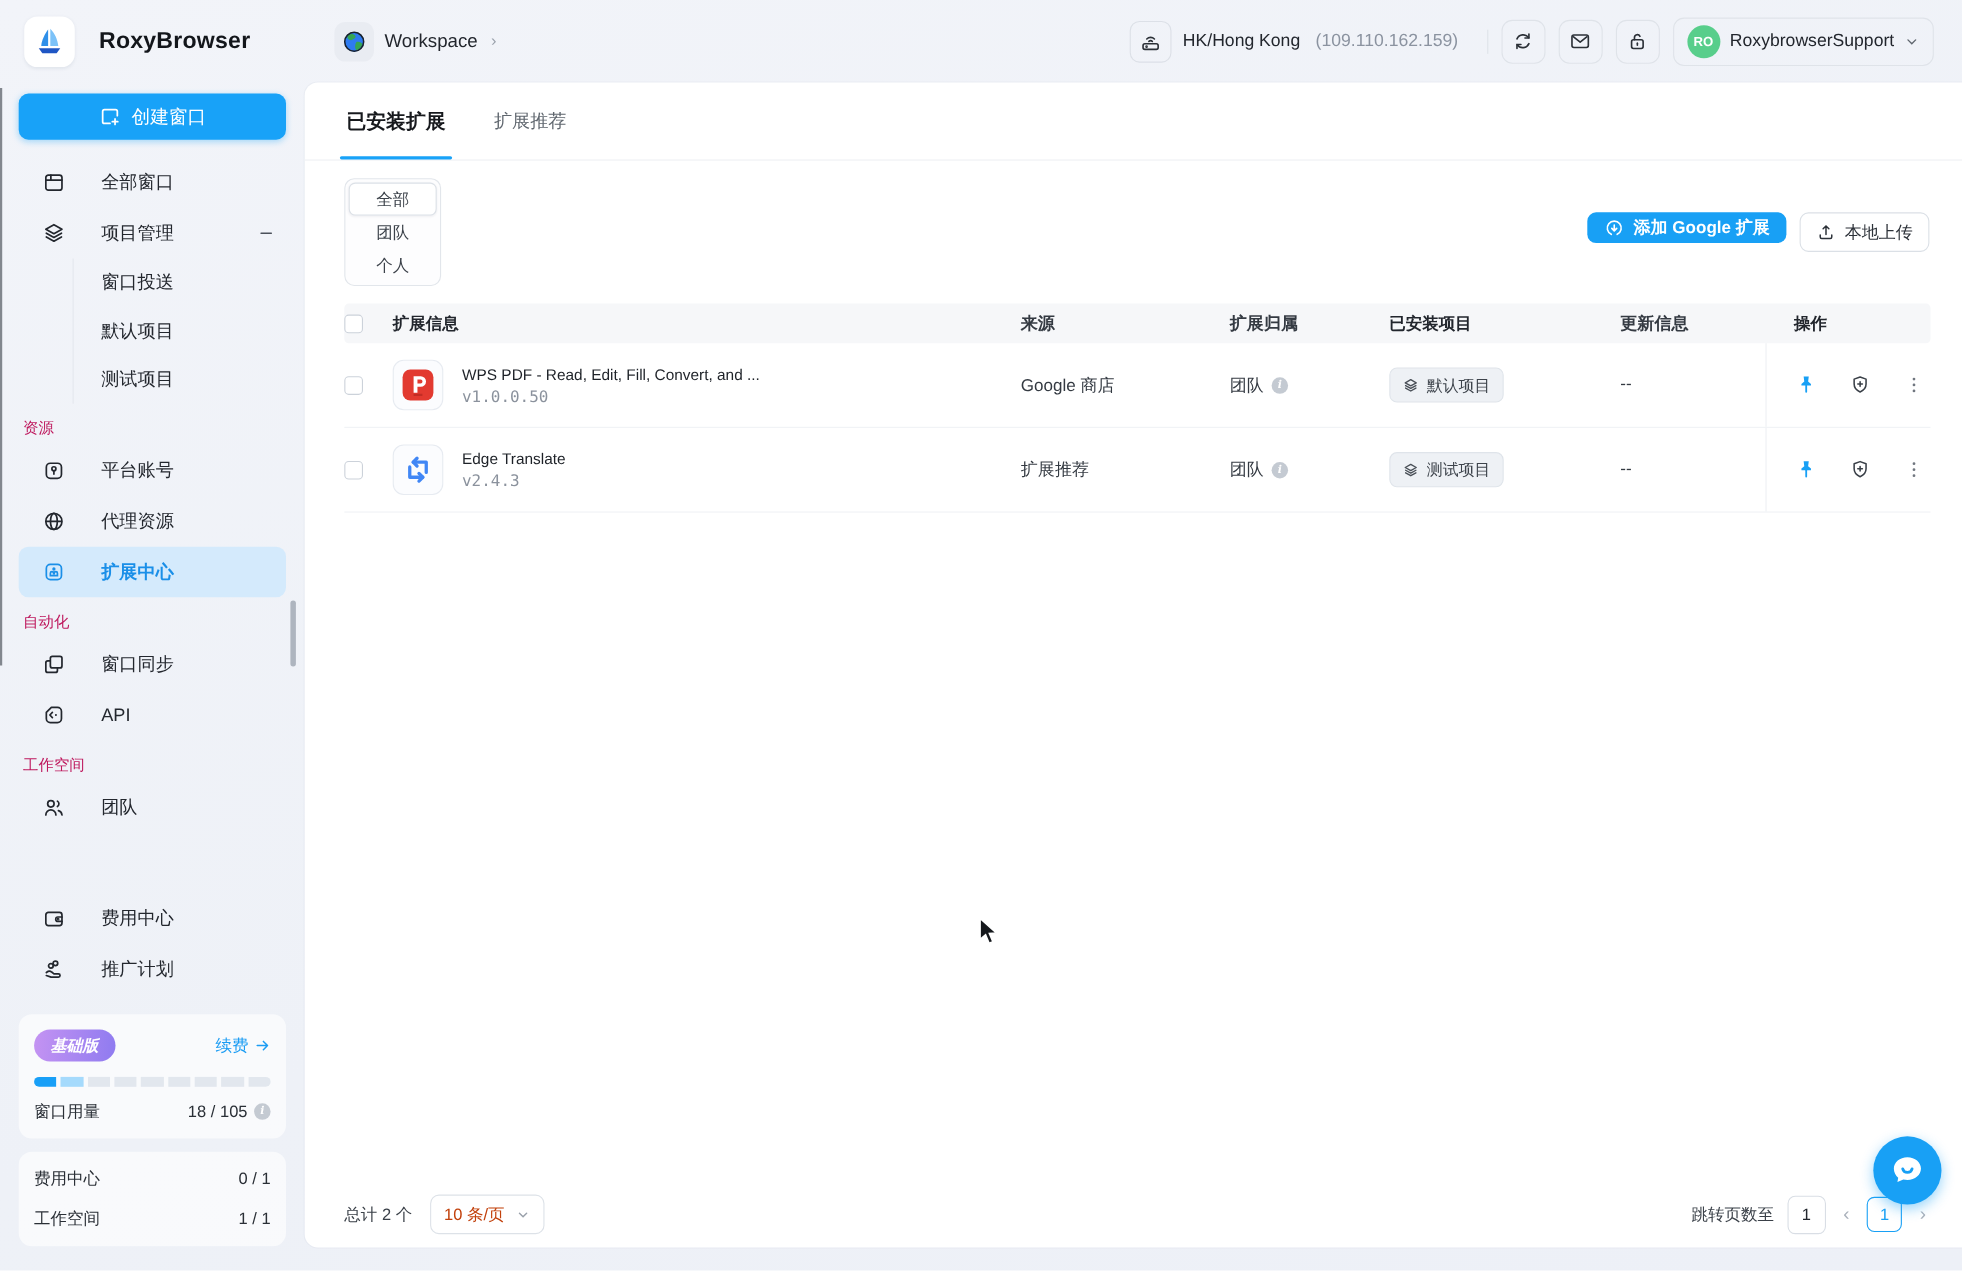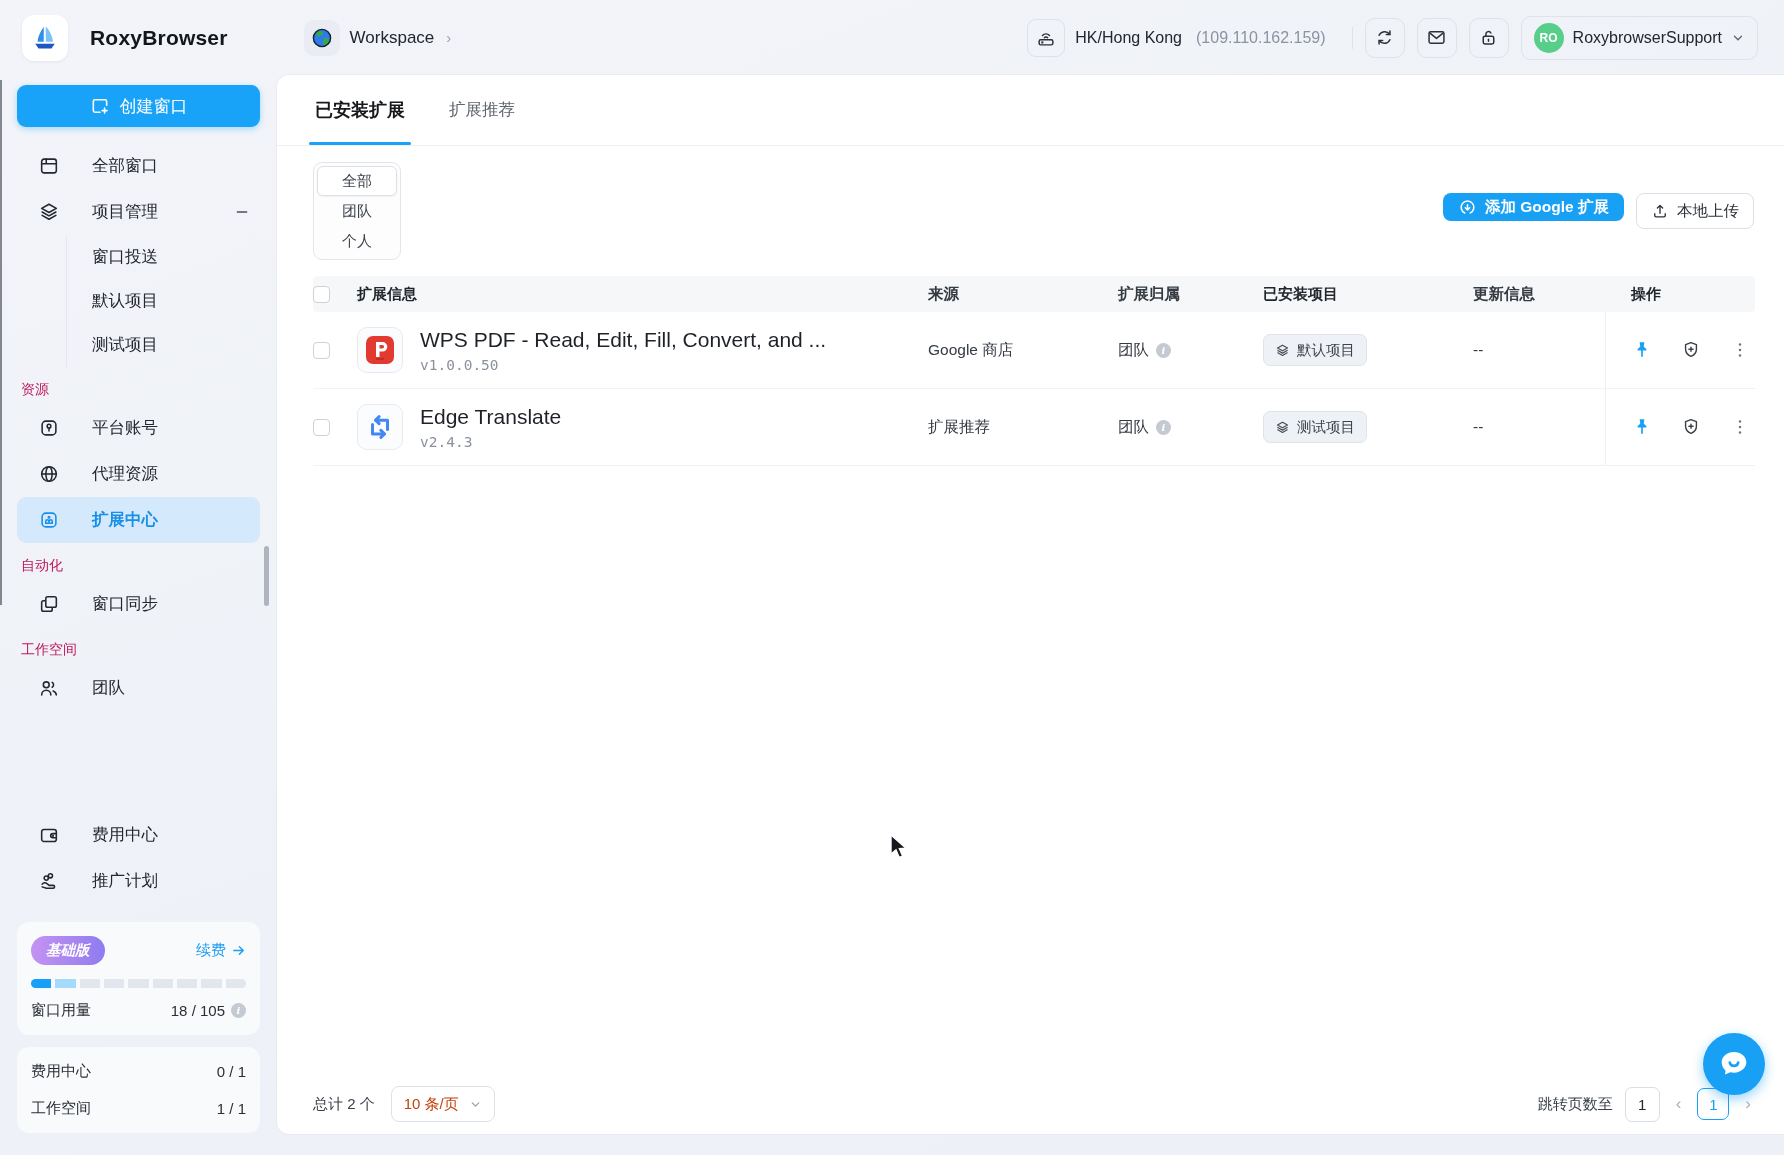--- a/index.html
+++ b/index.html
@@ -109,21 +109,21 @@
   .col-info { flex:1; display:flex; align-items:center; gap:17px; min-width:0; }
   .col-source { width:190px; font-size:15.5px; color:#343a42; }
   .col-own { width:145px; display:flex; align-items:center; gap:7px; font-size:15.5px; color:#343a42; }
   .col-project { width:210px; }
   .col-update { width:132px; font-size:15.5px; color:#343a42; }
   .col-actions { width:150px; align-self:stretch; display:flex; align-items:center; gap:29px; padding-left:26px; }
   .trow .col-actions { border-left:1px solid #eef0f3; }
   .checkbox { width:17px; height:17px; border:1.5px solid #ccd2da; border-radius:4px; background:#fff; cursor:pointer; }
   .ext-icon-wrap { width:46px; height:46px; border:1px solid #e7ebf1; border-radius:10px; background:#fbfcfe;
     display:flex; align-items:center; justify-content:center; flex:none; }
-  .ext-name { font-size:21px; color:#1e2228; white-space:nowrap; overflow:hidden; text-overflow:ellipsis; }
+  .ext-name { font-size:14px; color:#1e2228; white-space:nowrap; overflow:hidden; text-overflow:ellipsis; }
   .ext-version { font-size:14.5px; color:#8b929d; margin-top:5px; font-family:"DejaVu Sans Mono",monospace; }
   .info-dot { width:15px; height:15px; border-radius:50%; background:#c4cad2; color:#fff; font-size:10px;
     font-weight:bold; display:flex; align-items:center; justify-content:center; font-family:"DejaVu Serif",serif; font-style:italic; }
   .tag { display:inline-flex; align-items:center; gap:7px; height:32px; padding:0 11px;
     background:#eef1f5; border:1px solid #dfe4ea; border-radius:7px; font-size:14.5px; color:#3d434b; cursor:pointer; }
   .act-icon { cursor:pointer; }
 
   
   .table-footer { position:absolute; left:36px; right:29px; bottom:0; height:60px;
     display:flex; align-items:center; }
@@ -290,20 +290,28 @@
   <div class="section-label">自动化</div>
 
   <div class="nav-item">
     <svg width="22" height="22" viewBox="0 0 24 24" fill="none" stroke="#23272e" stroke-width="1.7" stroke-linejoin="round">
       <rect x="8.5" y="4" width="11.5" height="11.5" rx="2"></rect>
       <path d="M15.5 15.5 V18 a2 2 0 0 1-2 2 H6 a2 2 0 0 1-2-2 V10.5 a2 2 0 0 1 2-2 H8.5"></path>
     </svg>
     <span>窗口同步</span>
   </div>
 
+  <div class="nav-item">
+    <svg width="22" height="22" viewBox="0 0 24 24" fill="none" stroke="#23272e" stroke-width="1.7" stroke-linecap="round" stroke-linejoin="round">
+      <path d="M9.5 4.5 H15.5 a4 4 0 0 1 4 4 v7 a4 4 0 0 1-4 4 H8.5 a4 4 0 0 1-4-4 V9.5 Z"></path>
+      <path d="M10.5 9.5 L8 12 L10.5 14.5"></path>
+      <circle cx="14" cy="12" r="1" fill="#23272e" stroke="none"></circle>
+    </svg>
+    <span>API</span>
+  </div>
 
   <div class="section-label">工作空间</div>
 
   <div class="nav-item">
     <svg width="22" height="22" viewBox="0 0 24 24" fill="none" stroke="#23272e" stroke-width="1.7" stroke-linecap="round">
       <circle cx="9" cy="8.5" r="3.2"></circle>
       <path d="M4 19.5 a5 5 0 0 1 10 0"></path>
       <path d="M15.5 5.8 a3.2 3.2 0 0 1 0 5.4"></path>
       <path d="M16.5 15.2 a5 5 0 0 1 3.5 4.3"></path>
     </svg>

